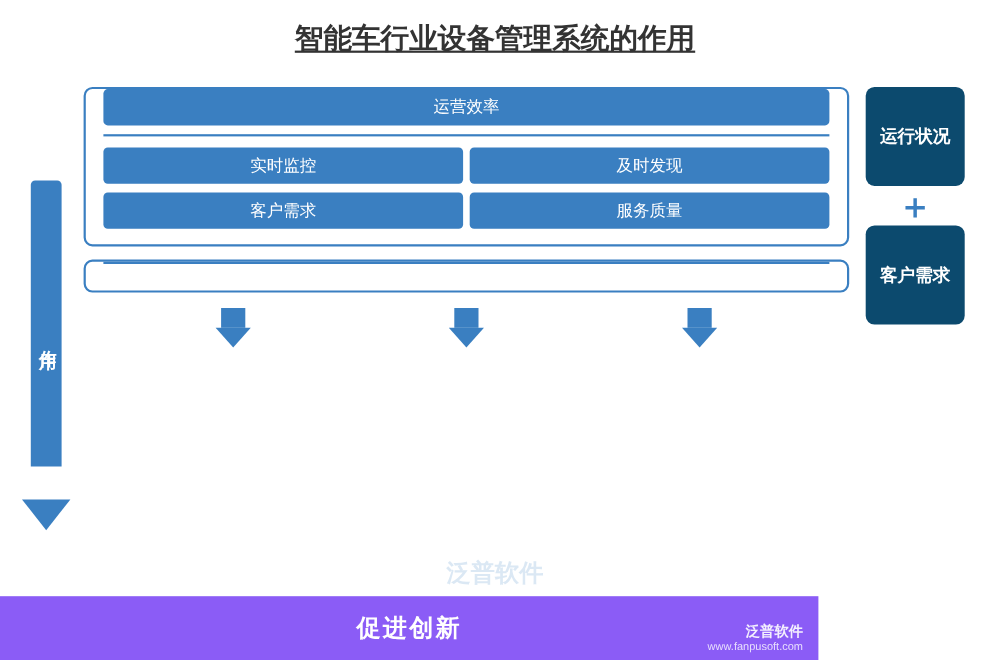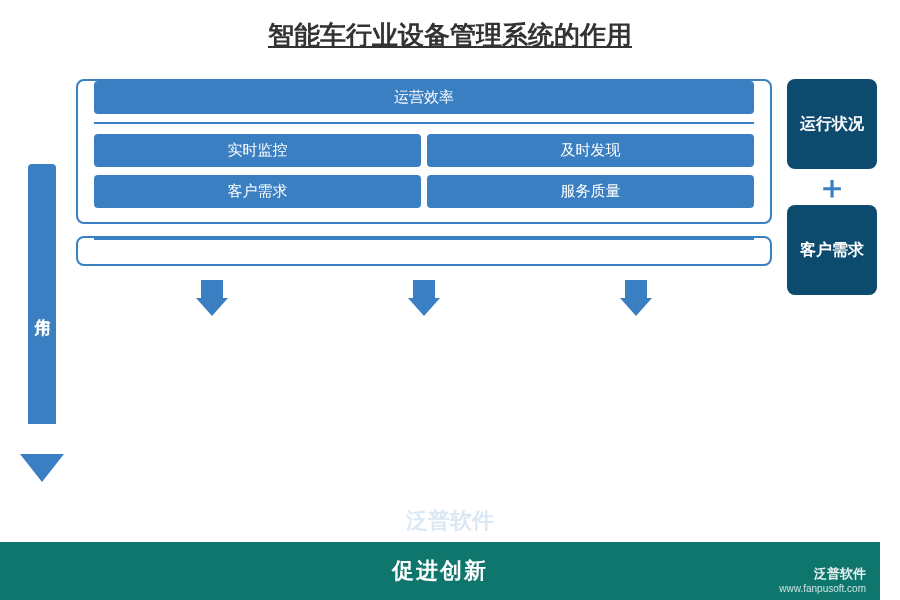--- a/index.html
+++ b/index.html
@@ -197,23 +197,23 @@
       font-size: 32px;
       font-weight: bold;
       line-height: 1;
     }
 
     
     .bottom-bar {
       position: absolute;
       bottom: 0;
       left: 0;
-      width: 880px;
+      width: 744px;
       height: 58px;
-      background: #0f766e;
+      background: #8b5cf6;
       display: flex;
       align-items: center;
       justify-content: center;
     }
 
     .bottom-bar-label {
       color: #fff;
       font-size: 22px;
       font-weight: bold;
       letter-spacing: 2px;

